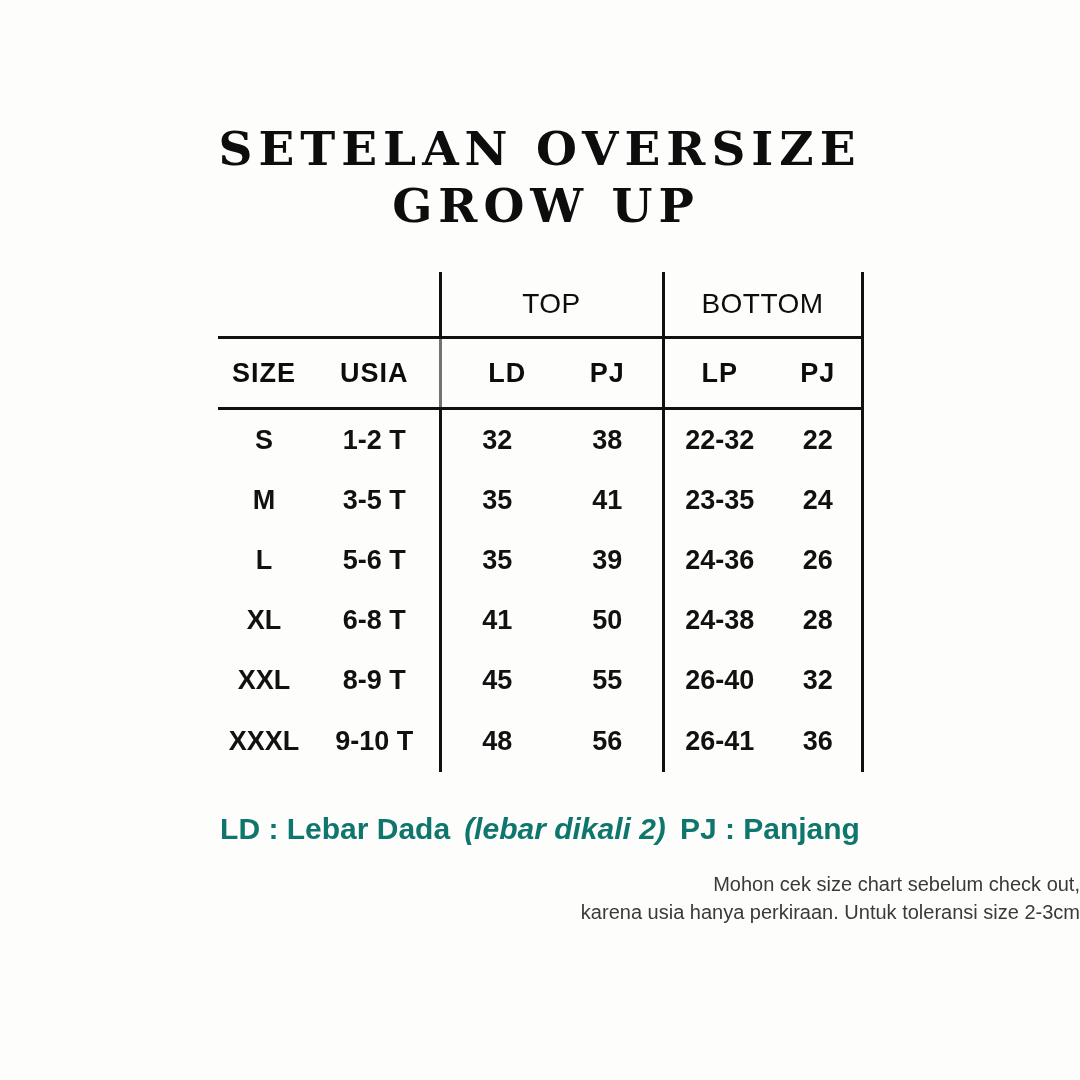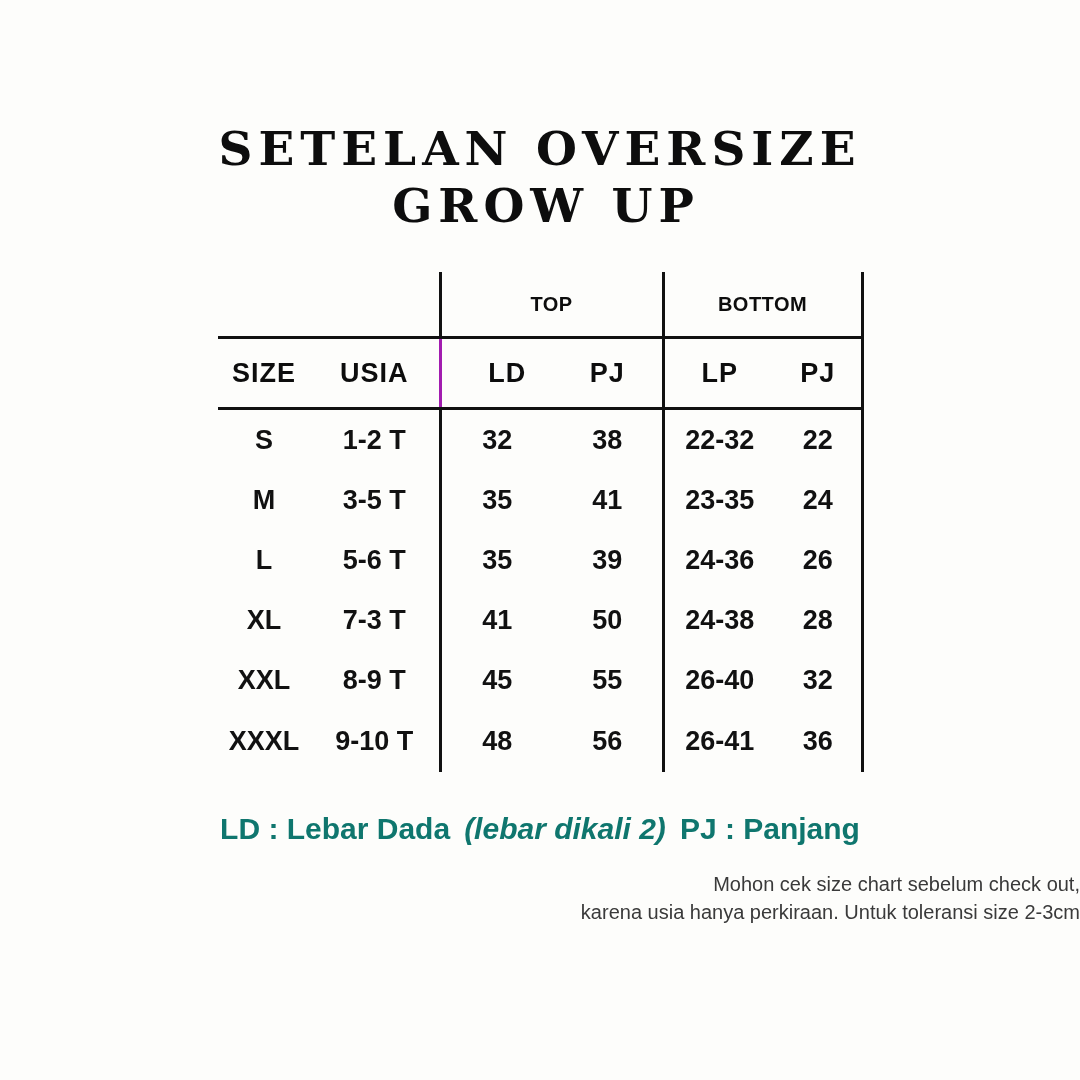--- a/index.html
+++ b/index.html
@@ -62,22 +62,22 @@
   col.c-size   { width: 92px; }
   col.c-usia   { width: 130px; }
   col.c-ld     { width: 113px; }
   col.c-pj1    { width: 110px; }
   col.c-lp     { width: 112px; }
   col.c-pj2    { width: 87px; }
 
   
   tr.group-row td {
     height: 64px;
-    font-size: 20px;
-    font-weight: 700;
+    font-size: 28px;
+    font-weight: 400;
     letter-spacing: 0.5px;
     color: #0d0d0d;
   }
   td.grp-top {
     border-left: 3px solid #111;
     border-right: 3px solid #111;
   }
   td.grp-bottom {
     border-right: 3px solid #111;
   }
@@ -85,21 +85,21 @@
   
   tr.head-row td {
     height: 68px;
     font-size: 27px;
     font-weight: 700;
     letter-spacing: 1px;
     color: #0d0d0d;
     border-top: 3px solid #111;
     border-bottom: 3px solid #111;
   }
-  tr.head-row td.vl { border-left: 3px solid #a21caf; padding-left: 20px; }
+  tr.head-row td.vl { border-left: 3px solid #737373; padding-left: 20px; }
   tr.head-row td.vr { border-right: 3px solid #111; }
 
   
   tr.body-row td {
     height: 60px;
     font-size: 27px;
     font-weight: 700;
     color: #111;
   }
   tr.body-row td.vl { border-left: 3px solid #111; }
@@ -197,21 +197,21 @@
           <td class="cell-size">L</td>
           <td class="cell-usia">5-6 T</td>
           <td class="vl">35</td>
           <td class="vr">39</td>
           <td>24-36</td>
           <td class="vr">26</td>
         </tr>
 
         <tr class="body-row">
           <td class="cell-size">XL</td>
-          <td class="cell-usia">7-3 T</td>
+          <td class="cell-usia">6-8 T</td>
           <td class="vl">41</td>
           <td class="vr">50</td>
           <td>24-38</td>
           <td class="vr">28</td>
         </tr>
 
         <tr class="body-row">
           <td class="cell-size">XXL</td>
           <td class="cell-usia">8-9 T</td>
           <td class="vl">45</td>

